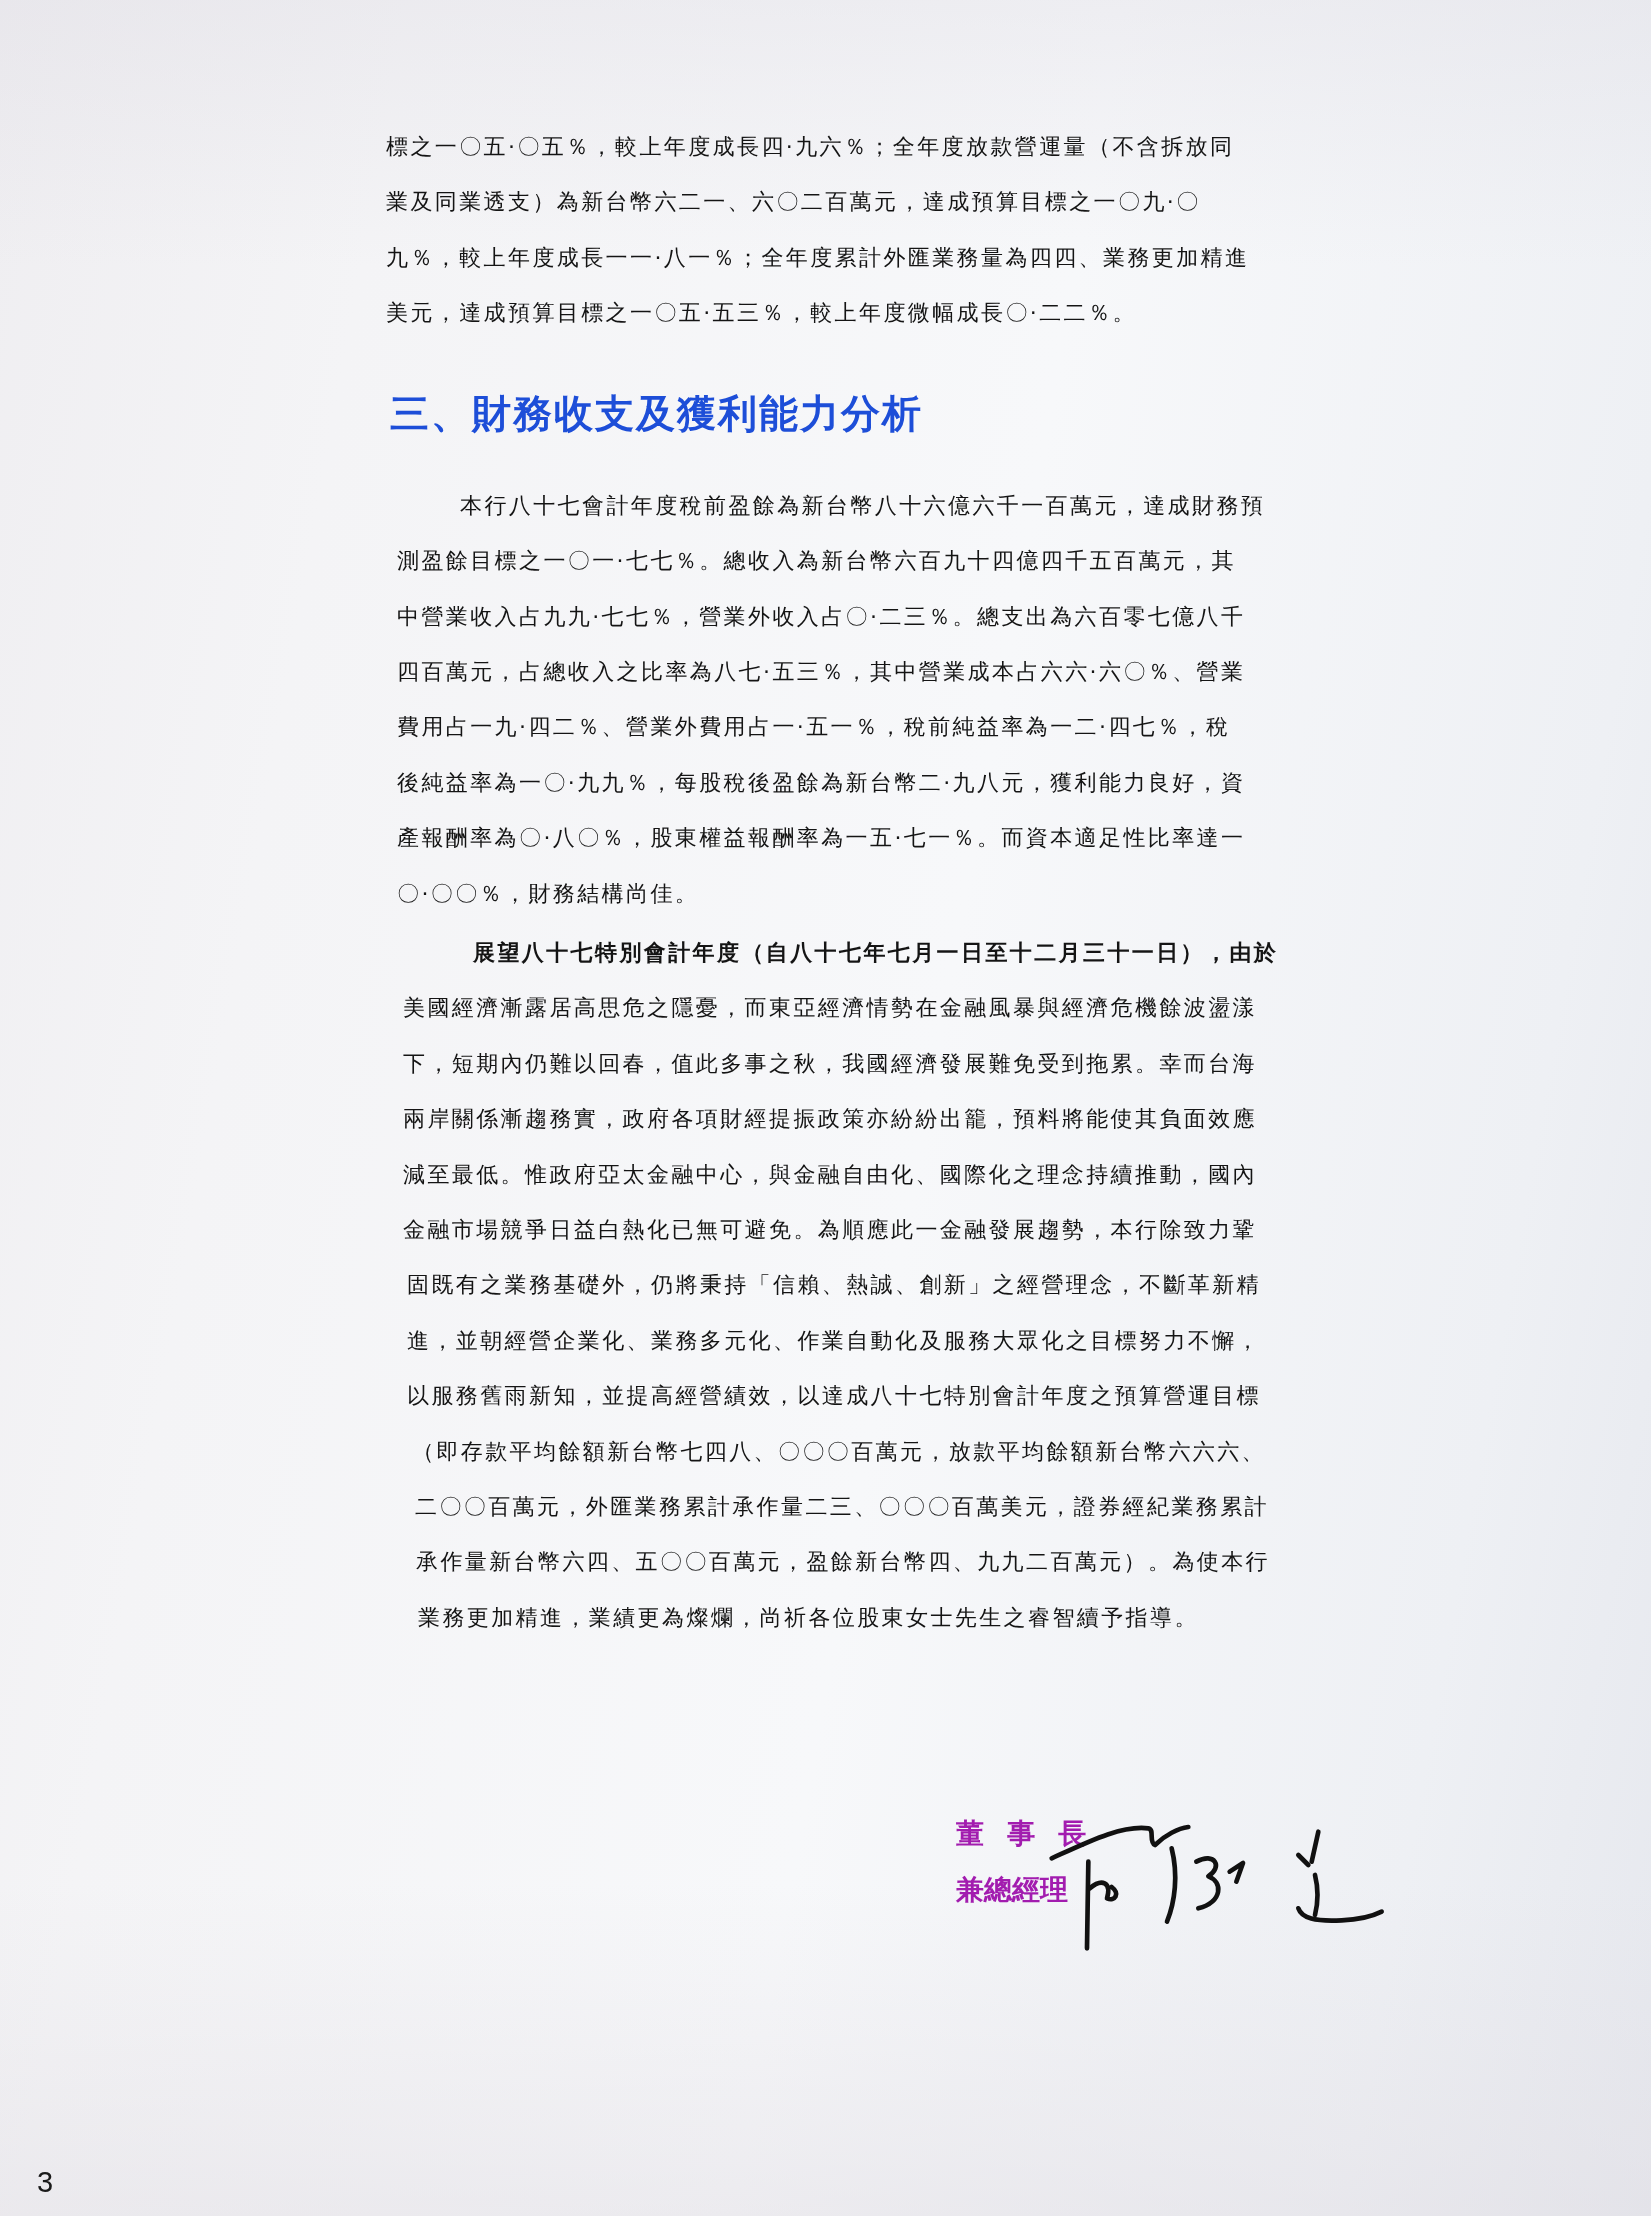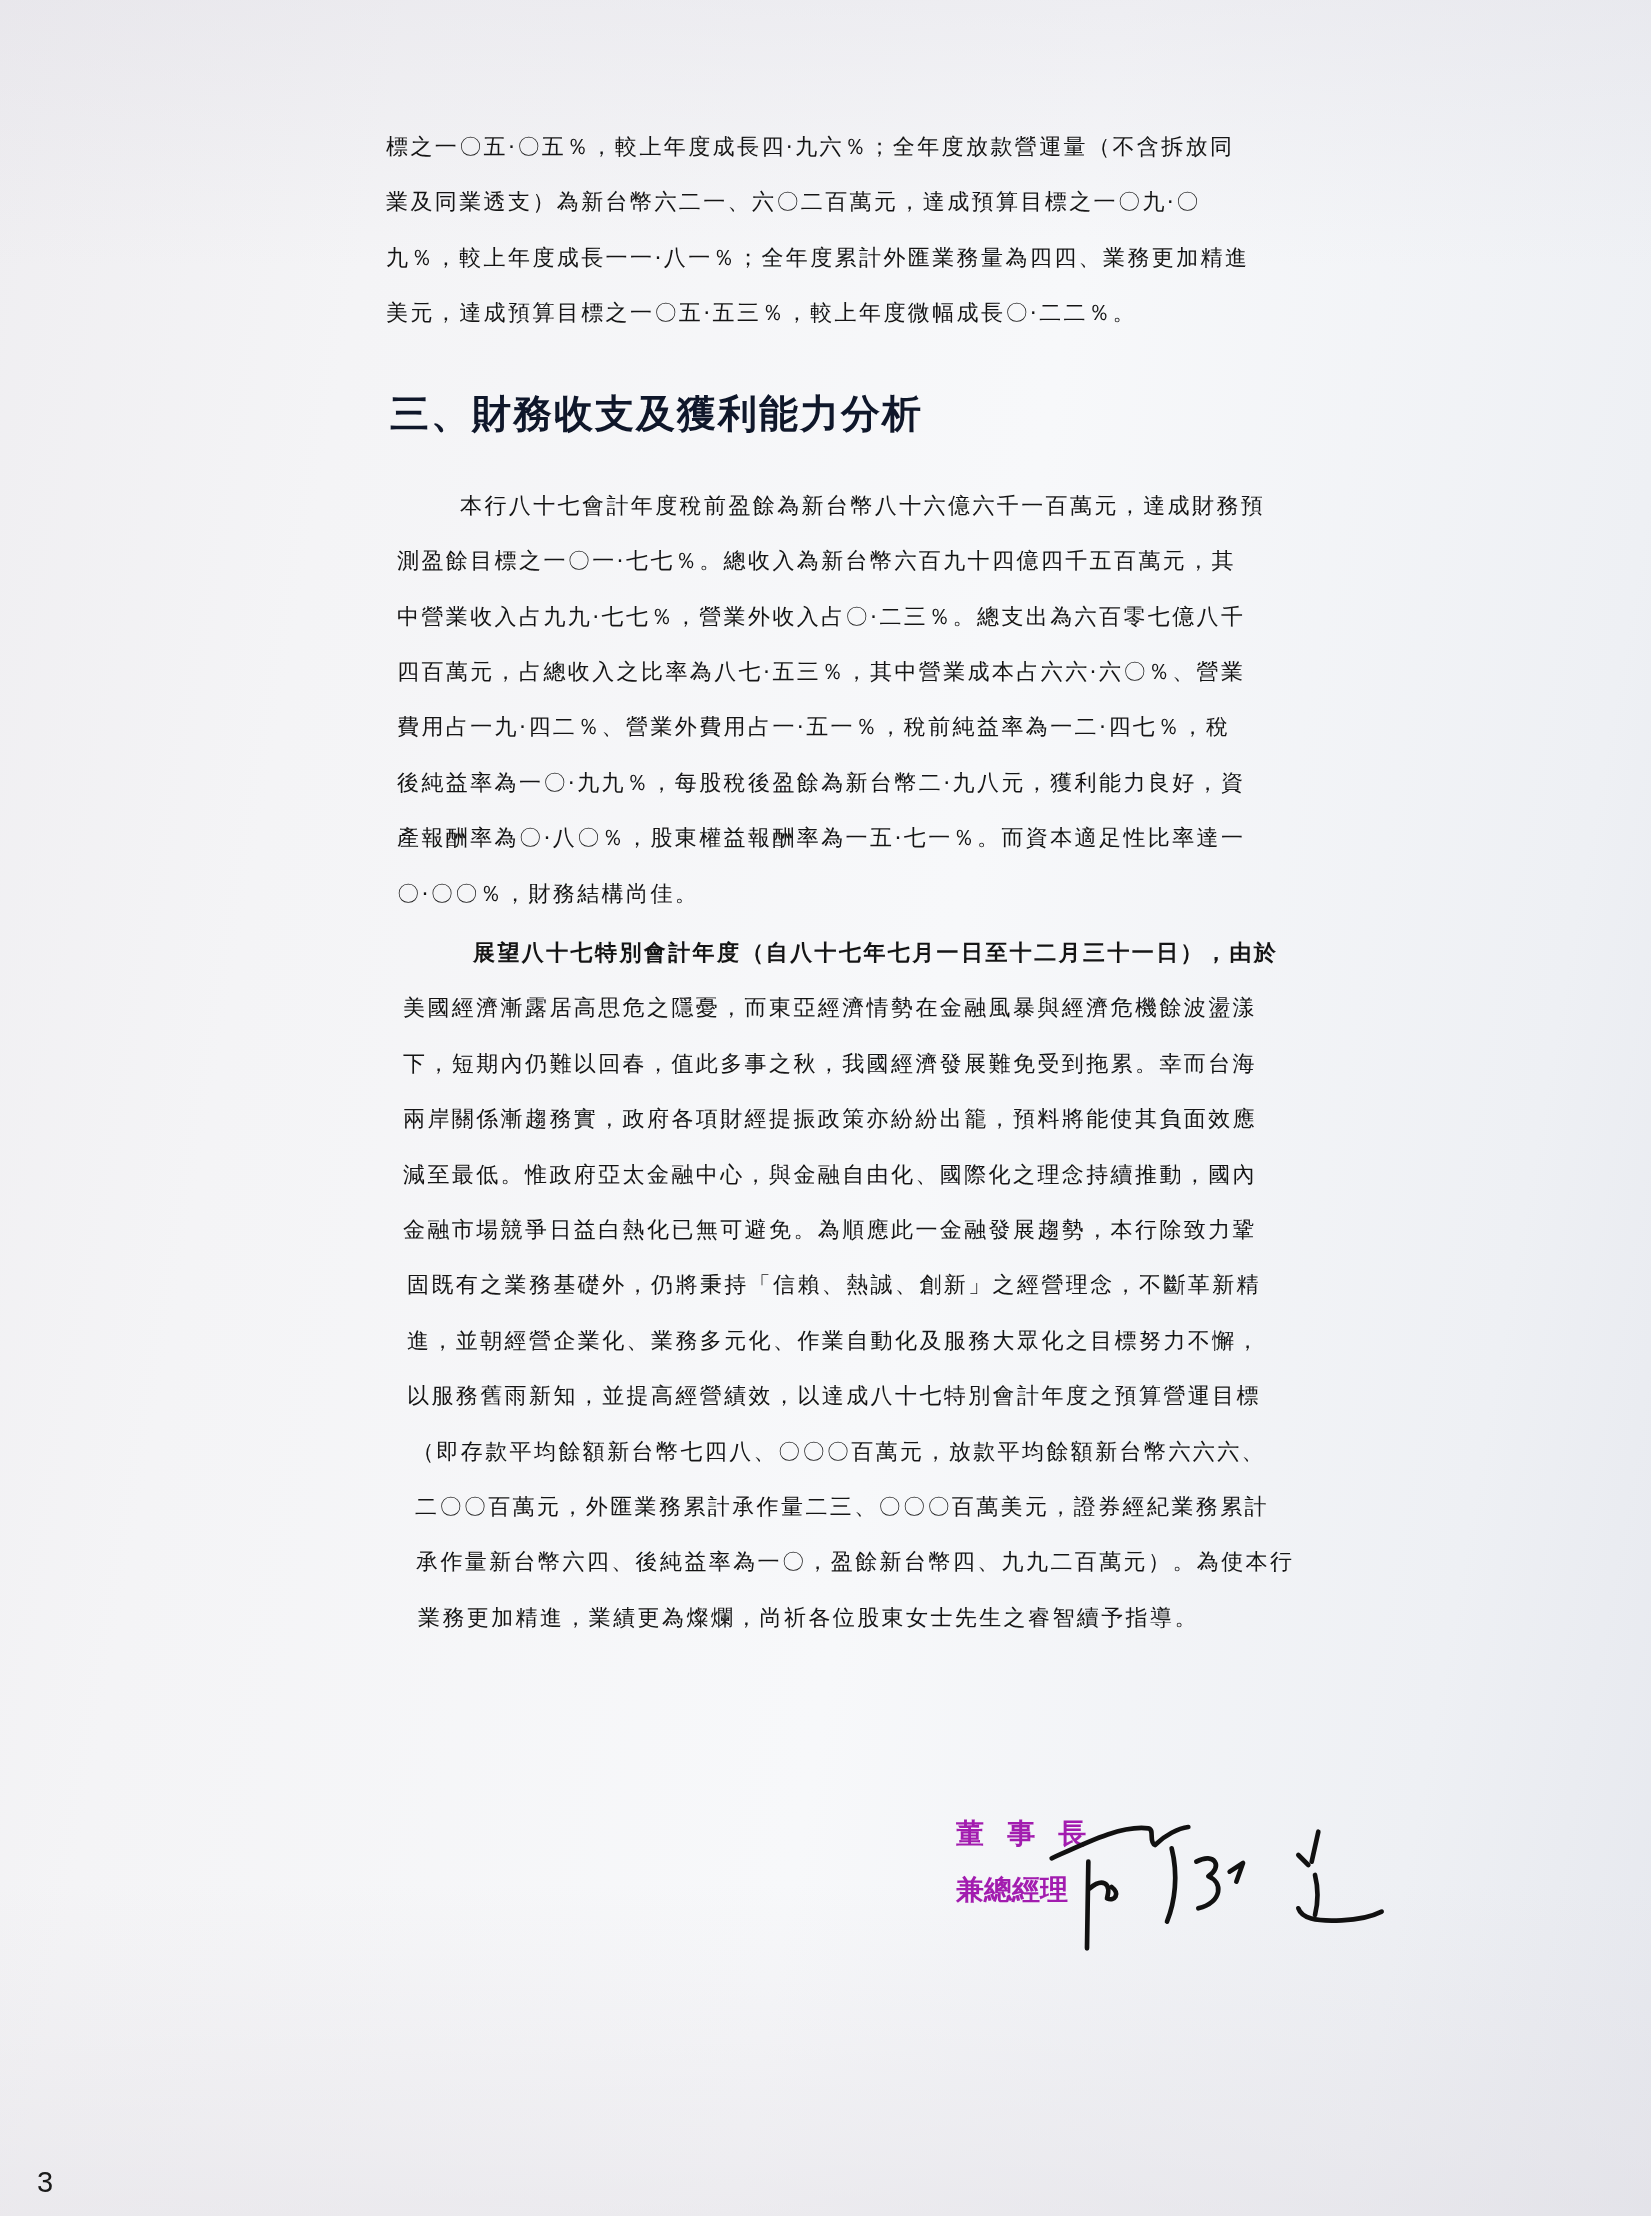--- a/index.html
+++ b/index.html
@@ -14,21 +14,21 @@
     background: linear-gradient(180deg, rgba(220,218,226,0.35) 0%, rgba(255,255,255,0) 12%, rgba(255,255,255,0) 85%, rgba(225,222,228,0.5) 100%);
   }
   .line {
     position: absolute; white-space: nowrap;
     font-size: 22px; line-height: 40px; letter-spacing: 2.4px;
     font-weight: 500;
   }
   .heading {
     position: absolute; left: 390px; top: 390px; white-space: nowrap;
     font-size: 39px; line-height: 47px; font-weight: bold; letter-spacing: 2px;
-    color: #0f172a;
+    color: #1d4ed8;
   }
   .sig-title {
     position: absolute; font-size: 28px; line-height: 33px; font-weight: bold; white-space: nowrap;
     color: #a21caf;
   }
   .page-number {
     position: absolute; left: 37px; top: 2166px; font-size: 29px; font-family: "Liberation Sans", sans-serif; color: #1a1a1a;
   }
   .signature { position: absolute; left: 1048px; top: 1815px; width: 494px; height: 140px; }
 </style>
@@ -62,21 +62,21 @@
   <div class="line" style="left:403px; top:988px;">美國經濟漸露居高思危之隱憂，而東亞經濟情勢在金融風暴與經濟危機餘波盪漾</div>
   <div class="line" style="left:403px; top:1044px;">下，短期內仍難以回春，值此多事之秋，我國經濟發展難免受到拖累。幸而台海</div>
   <div class="line" style="left:403px; top:1099px;">兩岸關係漸趨務實，政府各項財經提振政策亦紛紛出籠，預料將能使其負面效應</div>
   <div class="line" style="left:403px; top:1155px;">減至最低。惟政府亞太金融中心，與金融自由化、國際化之理念持續推動，國內</div>
   <div class="line" style="left:403px; top:1210px;">金融市場競爭日益白熱化已無可避免。為順應此一金融發展趨勢，本行除致力鞏</div>
   <div class="line" style="left:407px; top:1265px;">固既有之業務基礎外，仍將秉持「信賴、熱誠、創新」之經營理念，不斷革新精</div>
   <div class="line" style="left:407px; top:1321px;">進，並朝經營企業化、業務多元化、作業自動化及服務大眾化之目標努力不懈，</div>
   <div class="line" style="left:407px; top:1376px;">以服務舊雨新知，並提高經營績效，以達成八十七特別會計年度之預算營運目標</div>
   <div class="line" style="left:412px; top:1432px;">（即存款平均餘額新台幣七四八、〇〇〇百萬元，放款平均餘額新台幣六六六、</div>
   <div class="line" style="left:415px; top:1487px;">二〇〇百萬元，外匯業務累計承作量二三、〇〇〇百萬美元，證券經紀業務累計</div>
-  <div class="line" style="left:416px; top:1542px;">承作量新台幣六四、後純益率為一〇，盈餘新台幣四、九九二百萬元）。為使本行</div>
+  <div class="line" style="left:416px; top:1542px;">承作量新台幣六四、五〇〇百萬元，盈餘新台幣四、九九二百萬元）。為使本行</div>
   <div class="line" style="left:418px; top:1598px;">業務更加精進，業績更為燦爛，尚祈各位股東女士先生之睿智續予指導。</div>
 </div>
 
 <div>
   <div class="sig-title" style="left:956px; top:1817px; letter-spacing:6.7px;">董 事 長</div>
   <div class="sig-title" style="left:956px; top:1873px;">兼總經理</div>
   <svg class="signature" viewBox="0 0 740 210">
     <g fill="none" stroke="#111" stroke-width="7" stroke-linecap="round" stroke-linejoin="round">
 
       <path d="M 5 65 C 60 40, 110 15, 150 20 C 160 22, 150 40, 160 45 C 175 30, 195 20, 210 18"></path>

